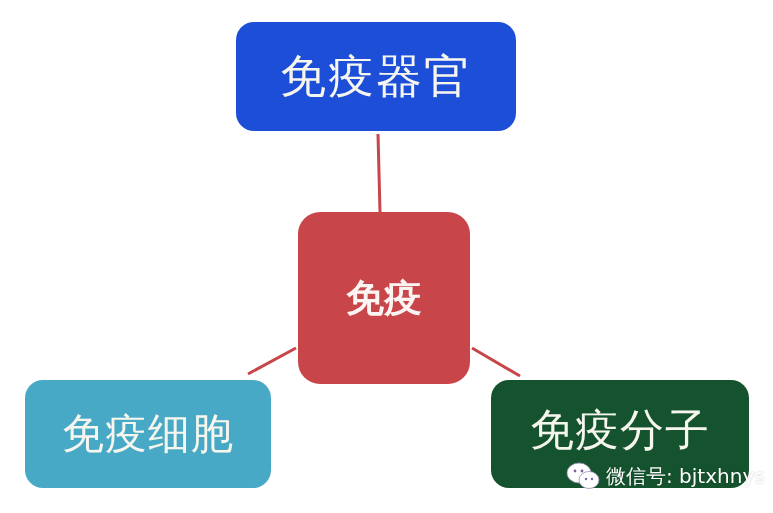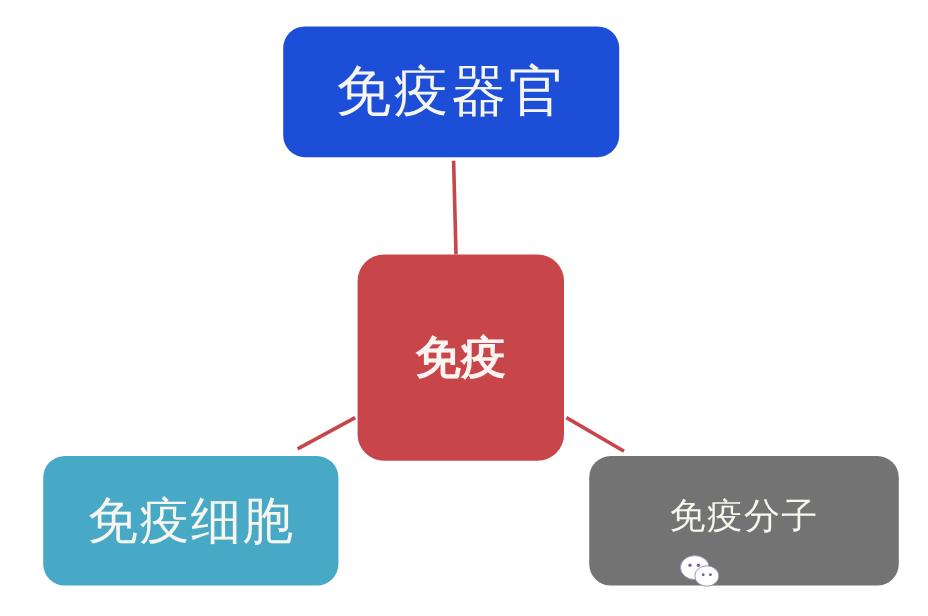--- a/index.html
+++ b/index.html
@@ -6,24 +6,24 @@
   body { width:773px; height:513px; position:relative; overflow:hidden;
          font-family:"DejaVu Sans", "Liberation Sans", sans-serif; }
   .lines { position:absolute; left:0; top:0; width:773px; height:513px; }
   .box { position:absolute; display:flex; align-items:center; justify-content:center;
          color:#f6f6ee; border-radius:18px; }
   .top { left:236px; top:22px; width:280px; height:109px; background:#1d4ed8;
          font-size:46px; letter-spacing:2px; }
   .center { left:298px; top:212px; width:172px; height:172px; background:#c8464a;
             border-radius:22px; flex-direction:column; font-weight:bold;
             font-size:38px; gap:22px; color:#fbf4f2; }
-  .left { left:36px; top:380px; width:246px; height:108px; background:#48a9c6;
+  .left { left:25px; top:380px; width:246px; height:108px; background:#48a9c6;
           font-size:42px; letter-spacing:1px; }
-  .right { left:491px; top:380px; width:258px; height:108px; background:#737373;
-           font-size:30px; letter-spacing:1px; padding-bottom:8px; box-sizing:border-box; }
+  .right { left:491px; top:380px; width:258px; height:108px; background:#14532d;
+           font-size:44px; letter-spacing:1px; padding-bottom:8px; box-sizing:border-box; }
   .watermark { position:absolute; left:566px; top:462px; display:flex; align-items:center;
                gap:6px; color:#ffffff; font-size:20px; text-shadow:0 0 2px rgba(0,0,0,0.25); }
 </style>
 </head>
 <body>
 
 <svg class="lines" viewBox="0 0 773 513">
   <line x1="378" y1="134" x2="380" y2="212" stroke="#c8464a" stroke-width="3"></line>
   <line x1="248" y1="374" x2="296" y2="348" stroke="#c8464a" stroke-width="3"></line>
   <line x1="472" y1="348" x2="520" y2="376" stroke="#c8464a" stroke-width="3"></line>
@@ -47,13 +47,14 @@
 
 <div class="watermark">
   <svg width="34" height="28" viewBox="0 0 34 28">
     <ellipse cx="13" cy="11" rx="12" ry="10" fill="#ffffff" stroke="#9a8fb5" stroke-width="0.8"></ellipse>
     <circle cx="9" cy="9" r="1.4" fill="#7b60a8"></circle>
     <circle cx="16" cy="9" r="1.4" fill="#7b60a8"></circle>
     <ellipse cx="23" cy="18" rx="10" ry="8.5" fill="#ffffff" stroke="#9a8fb5" stroke-width="0.8"></ellipse>
     <circle cx="20" cy="17" r="1.2" fill="#7b60a8"></circle>
     <circle cx="26" cy="17" r="1.2" fill="#7b60a8"></circle>
   </svg>
+  <span>微信号: bjtxhnys</span>
 </div>
 
 </body></html>

